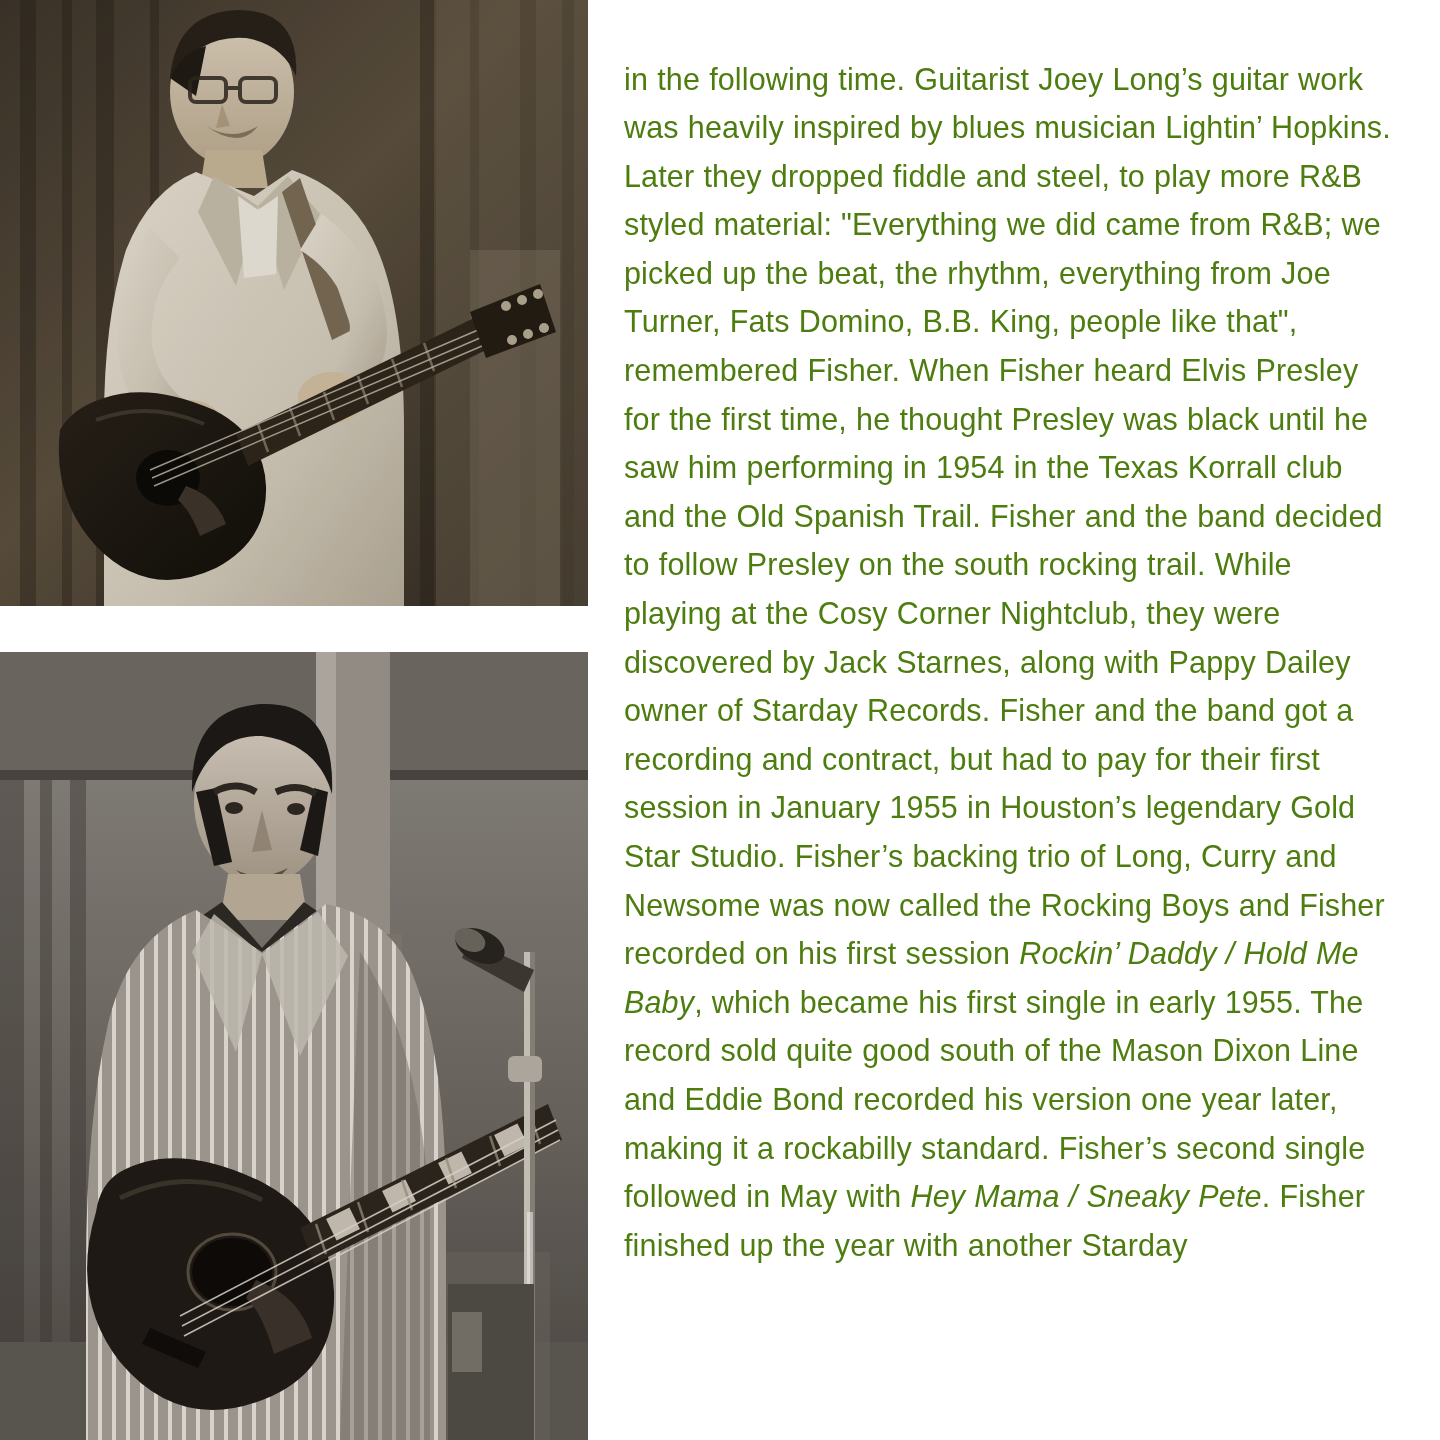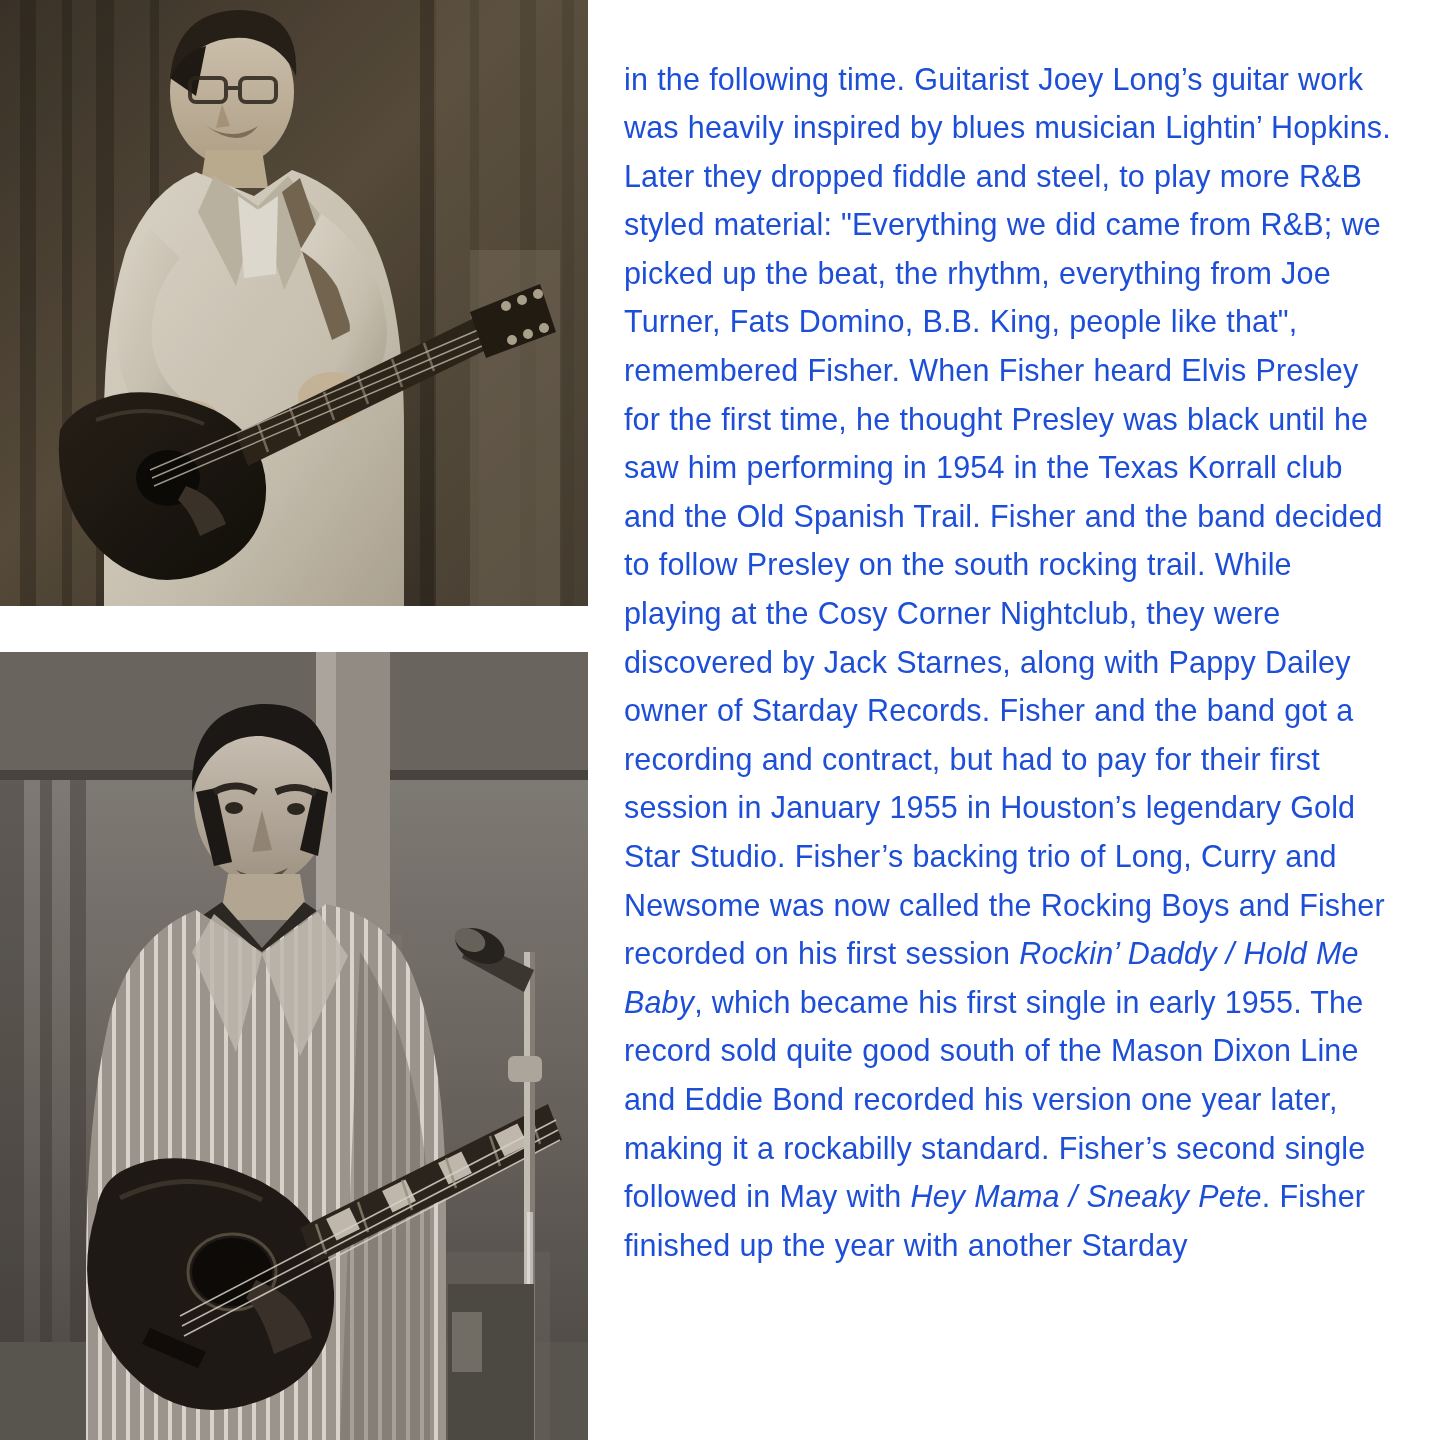--- a/index.html
+++ b/index.html
@@ -51,21 +51,21 @@
   
   .text-col {
     position: absolute;
     left: 624px;
     top: 24px;
     width: 772px;
   }
   .body-text {
     font-size: 30.5px;
     line-height: 48.6px;
-    color: #1d4ed8;
+    color: #4d7c0f;
     text-align: left;
     letter-spacing: 0.15px;
     word-spacing: 0.5px;
   }
   .body-text i {
     font-style: italic;
   }
 </style>
 </head>
 <body>

